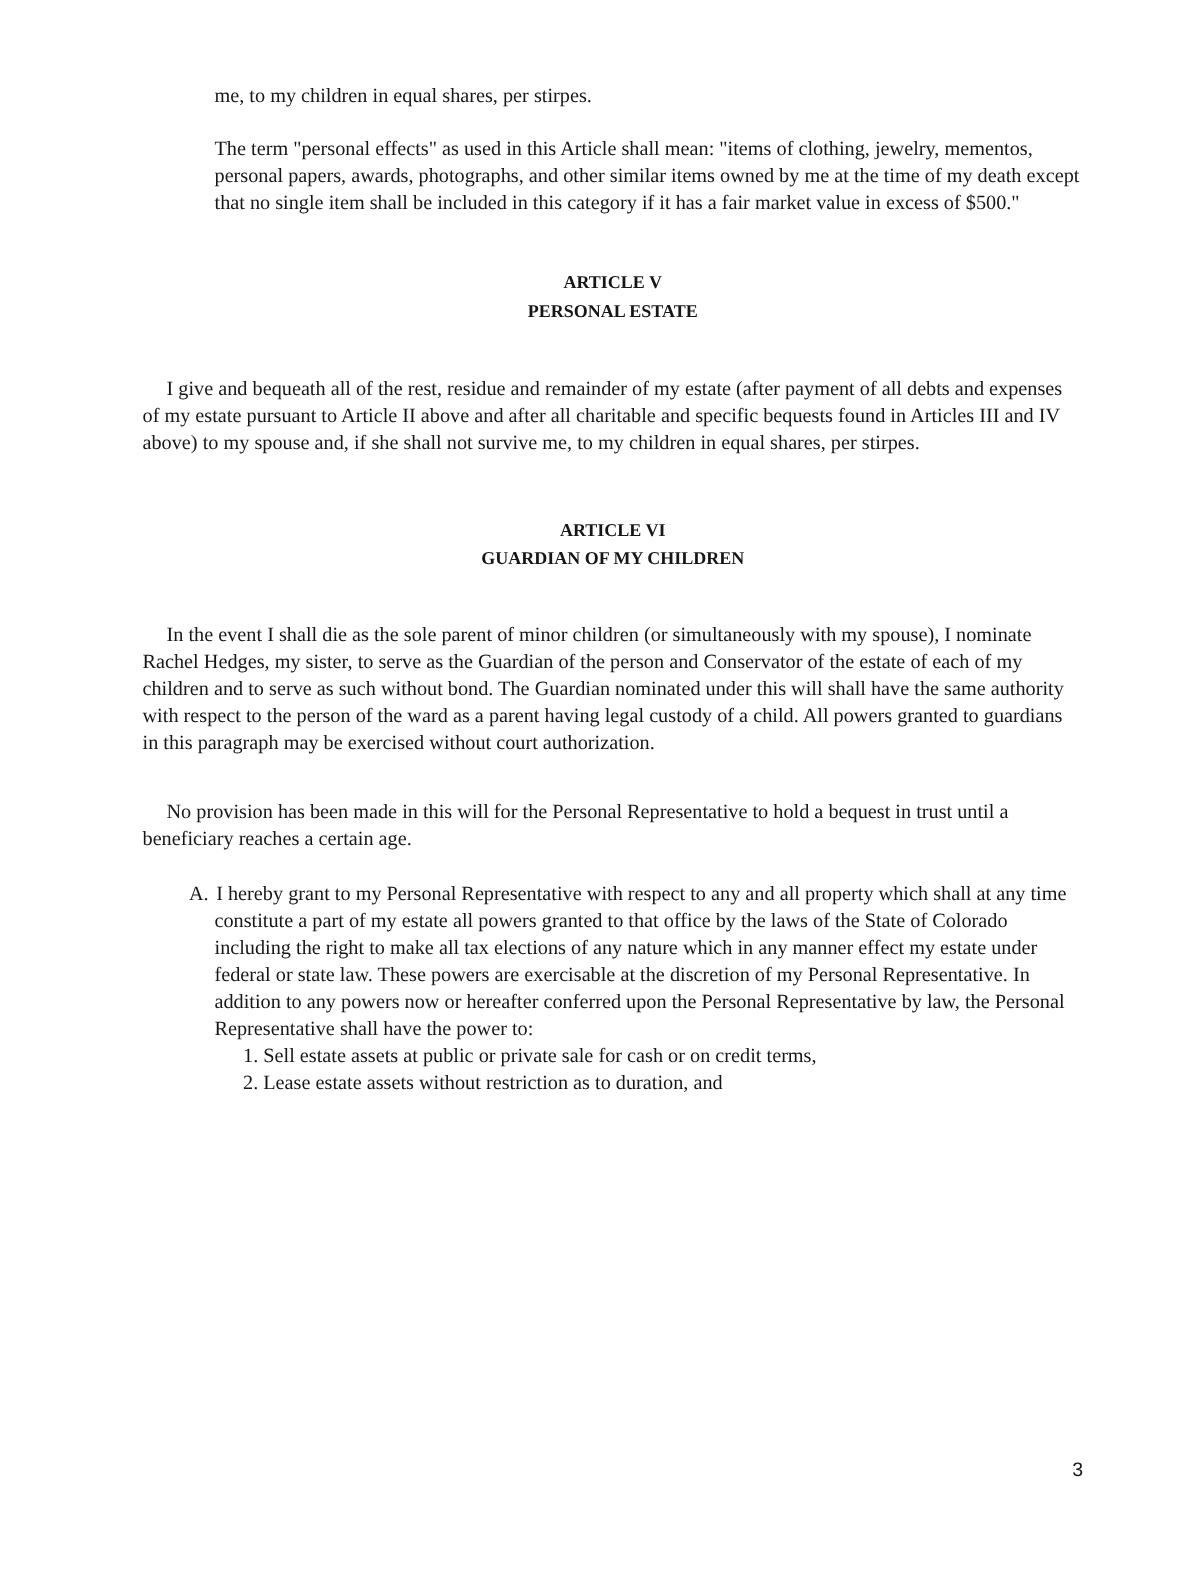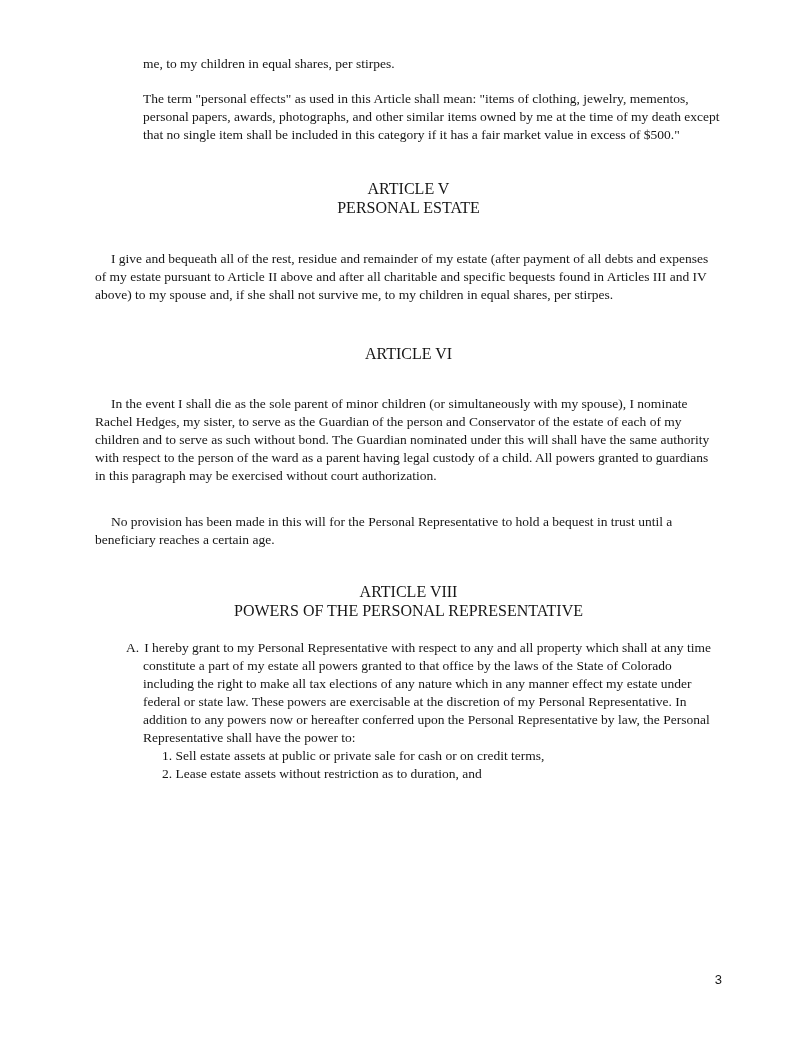--- a/index.html
+++ b/index.html
@@ -25,23 +25,23 @@
   }
   .intro p { margin: 0; }
   .intro .p2 { margin-top: 17px; }
 
   
   .article {
     margin-left: 95px;
     margin-right: 70px;
   }
   .article-heading {
-    font-weight: normal;
+    font-weight: bold;
     text-align: center;
-    font-size: 16px;
+    font-size: 12px;
     line-height: 19px;
     margin: 17px;
   }
   .article-heading span { display: block; }
 
   .h-v    { margin-top: 35px; }
   .h-vi   { margin-top: 40px; }
   .h-vii  { margin-top: 35px; }
   .h-viii { margin-top: 33px; }
 
@@ -88,33 +88,30 @@
     <h2 class="article-heading h-v">
       <span>ARTICLE V</span>
       <span>PERSONAL ESTATE</span>
     </h2>
     <p class="body-p b-v">I give and bequeath all of the rest, residue and remainder of my estate (after payment of all debts and expenses of my estate pursuant to Article II above and after all charitable and specific bequests found in Articles III and IV above) to my spouse and, if she shall not survive me, to my children in equal shares, per stirpes.</p>
   </div>
 
   <div class="article">
     <h2 class="article-heading h-vi">
       <span>ARTICLE VI</span>
+      <span>GUARDIAN OF MY CHILDREN</span>
     </h2>
     <p class="body-p b-vi">In the event I shall die as the sole parent of minor children (or simultaneously with my spouse), I nominate Rachel Hedges, my sister, to serve as the Guardian of the person and Conservator of the estate of each of my children and to serve as such without bond. The Guardian nominated under this will shall have the same authority with respect to the person of the ward as a parent having legal custody of a child. All powers granted to guardians in this paragraph may be exercised without court authorization.</p>
   </div>
 
   <div class="article">
     <p class="body-p b-vii">No provision has been made in this will for the Personal Representative to hold a bequest in trust until a beneficiary reaches a certain age.</p>
   </div>
 
   <div class="article">
-    <h2 class="article-heading h-viii">
-      <span>ARTICLE VIII</span>
-      <span>POWERS OF THE PERSONAL REPRESENTATIVE</span>
-    </h2>
     <div class="clause">
       <span class="clause-label">A.</span><span>I hereby grant to my Personal Representative with respect to any and all property which shall at any time constitute a part of my estate all powers granted to that office by the laws of the State of Colorado including the right to make all tax elections of any nature which in any manner effect my estate under federal or state law. These powers are exercisable at the discretion of my Personal Representative. In addition to any powers now or hereafter conferred upon the Personal Representative by law, the Personal Representative shall have the power to:</span>
     </div>
     <div class="power-list">
       <div class="power-item">1. Sell estate assets at public or private sale for cash or on credit terms,</div>
       <div class="power-item">2. Lease estate assets without restriction as to duration, and</div>
     </div>
   </div>
 
   <div class="page-number">3</div>

